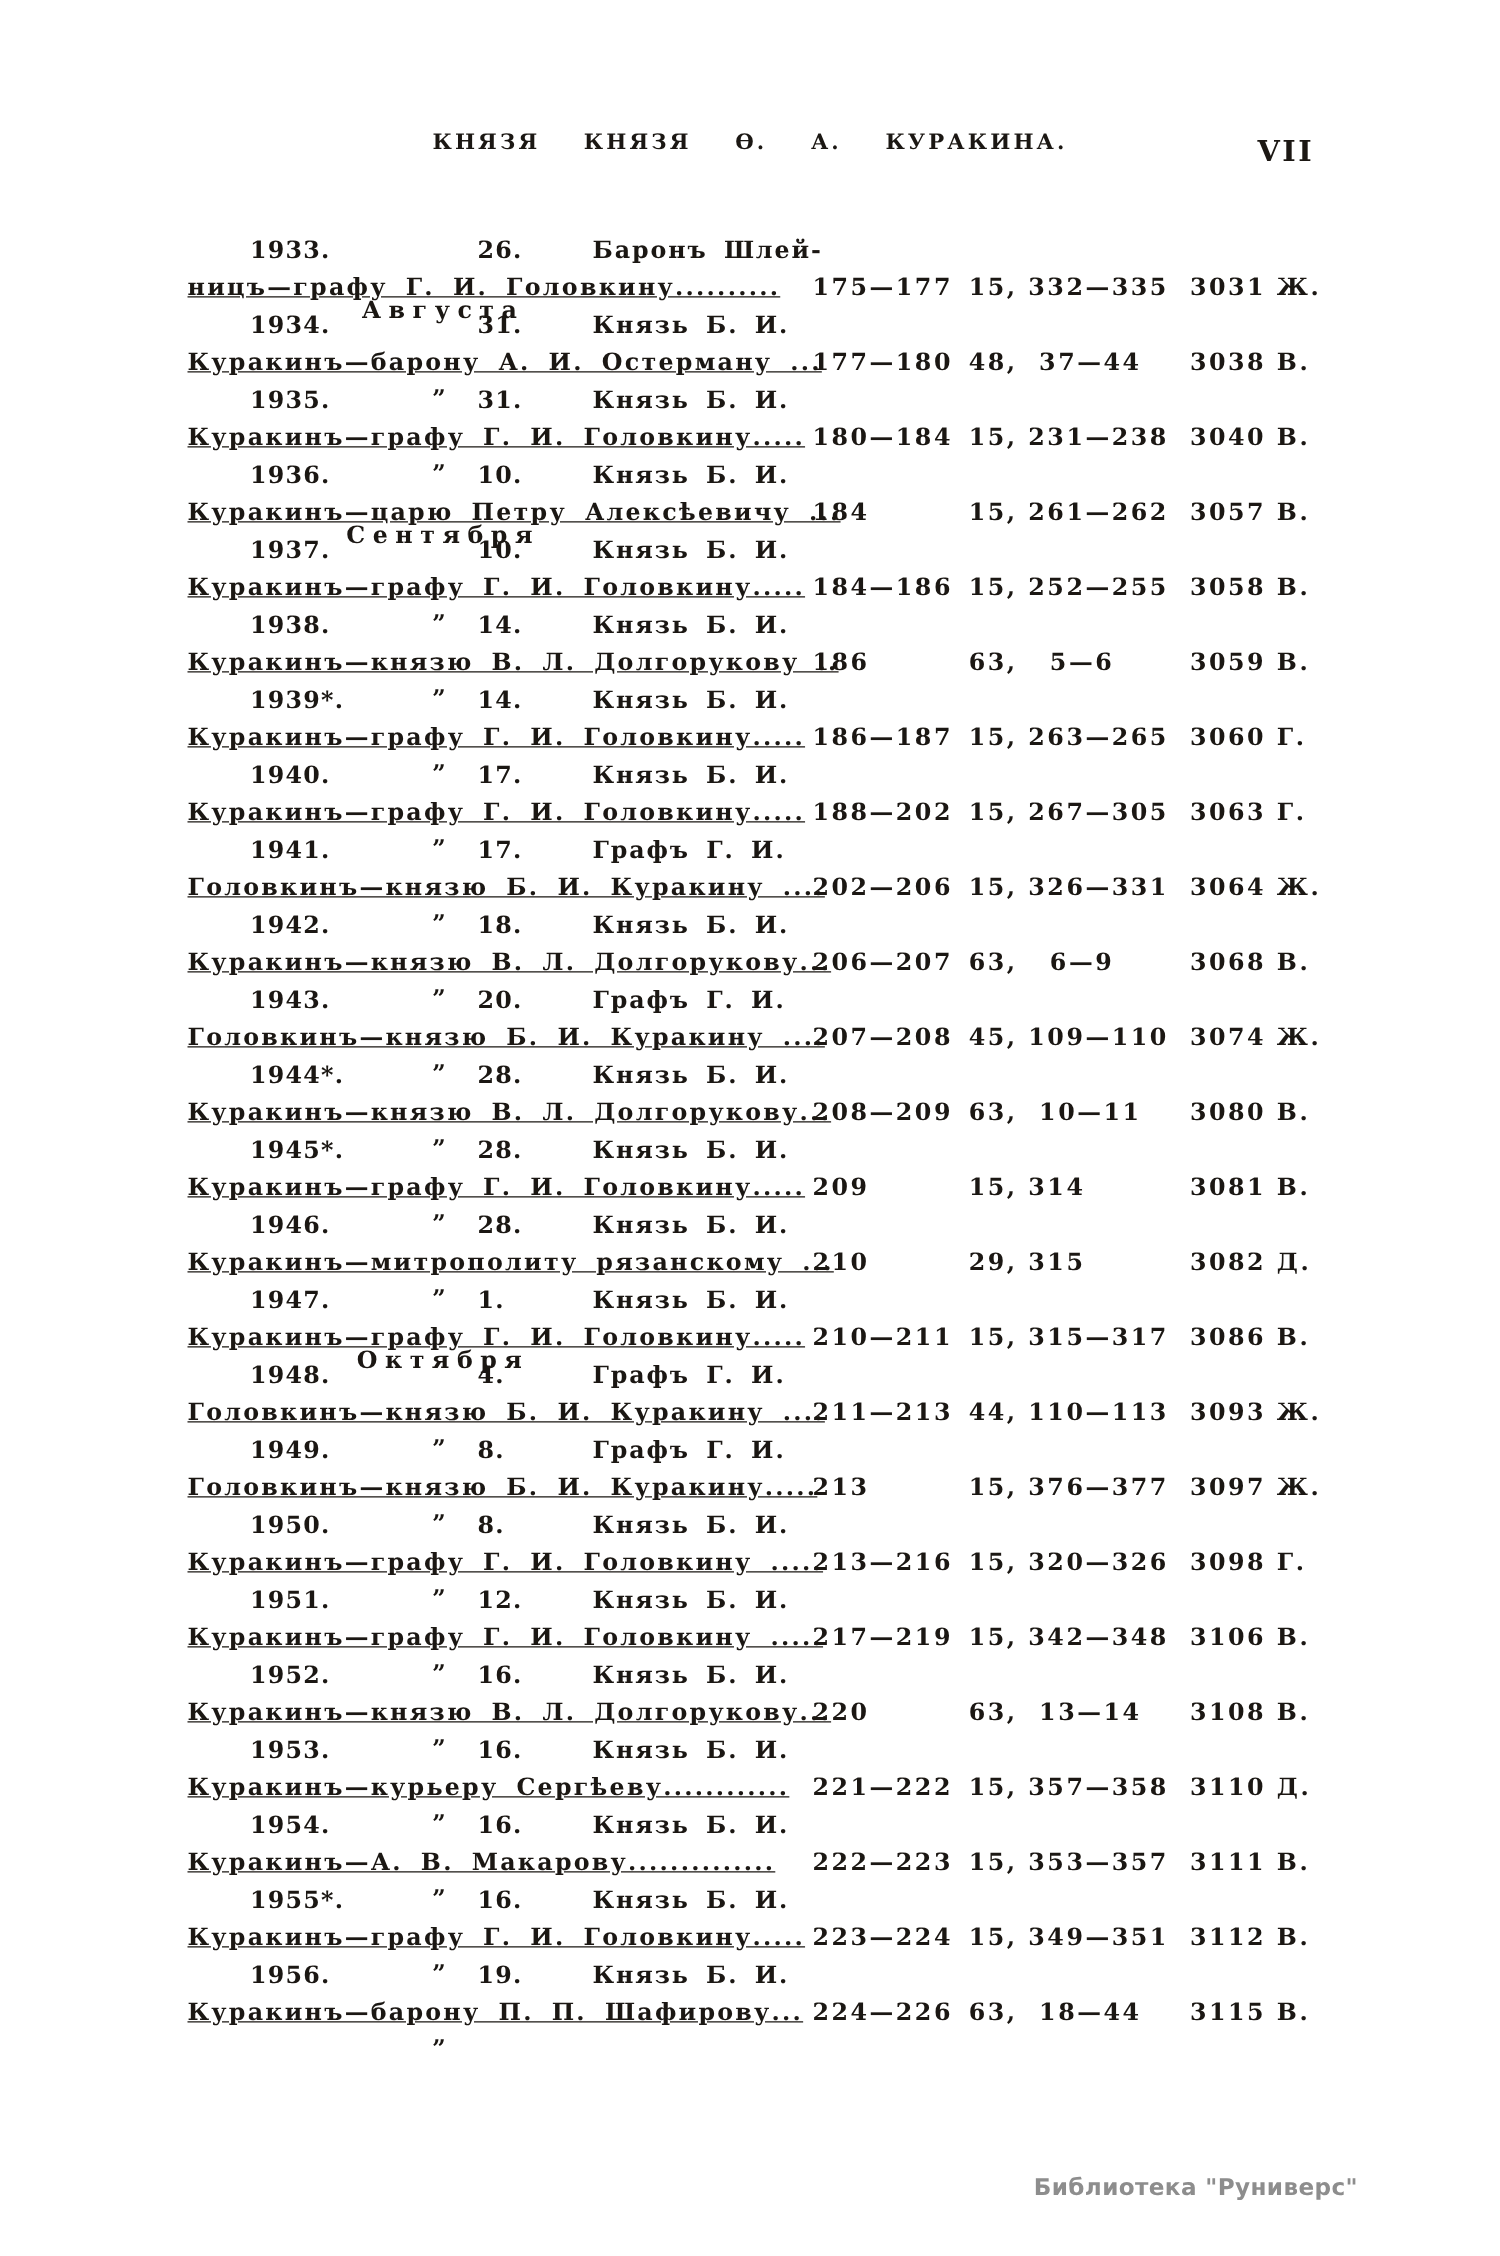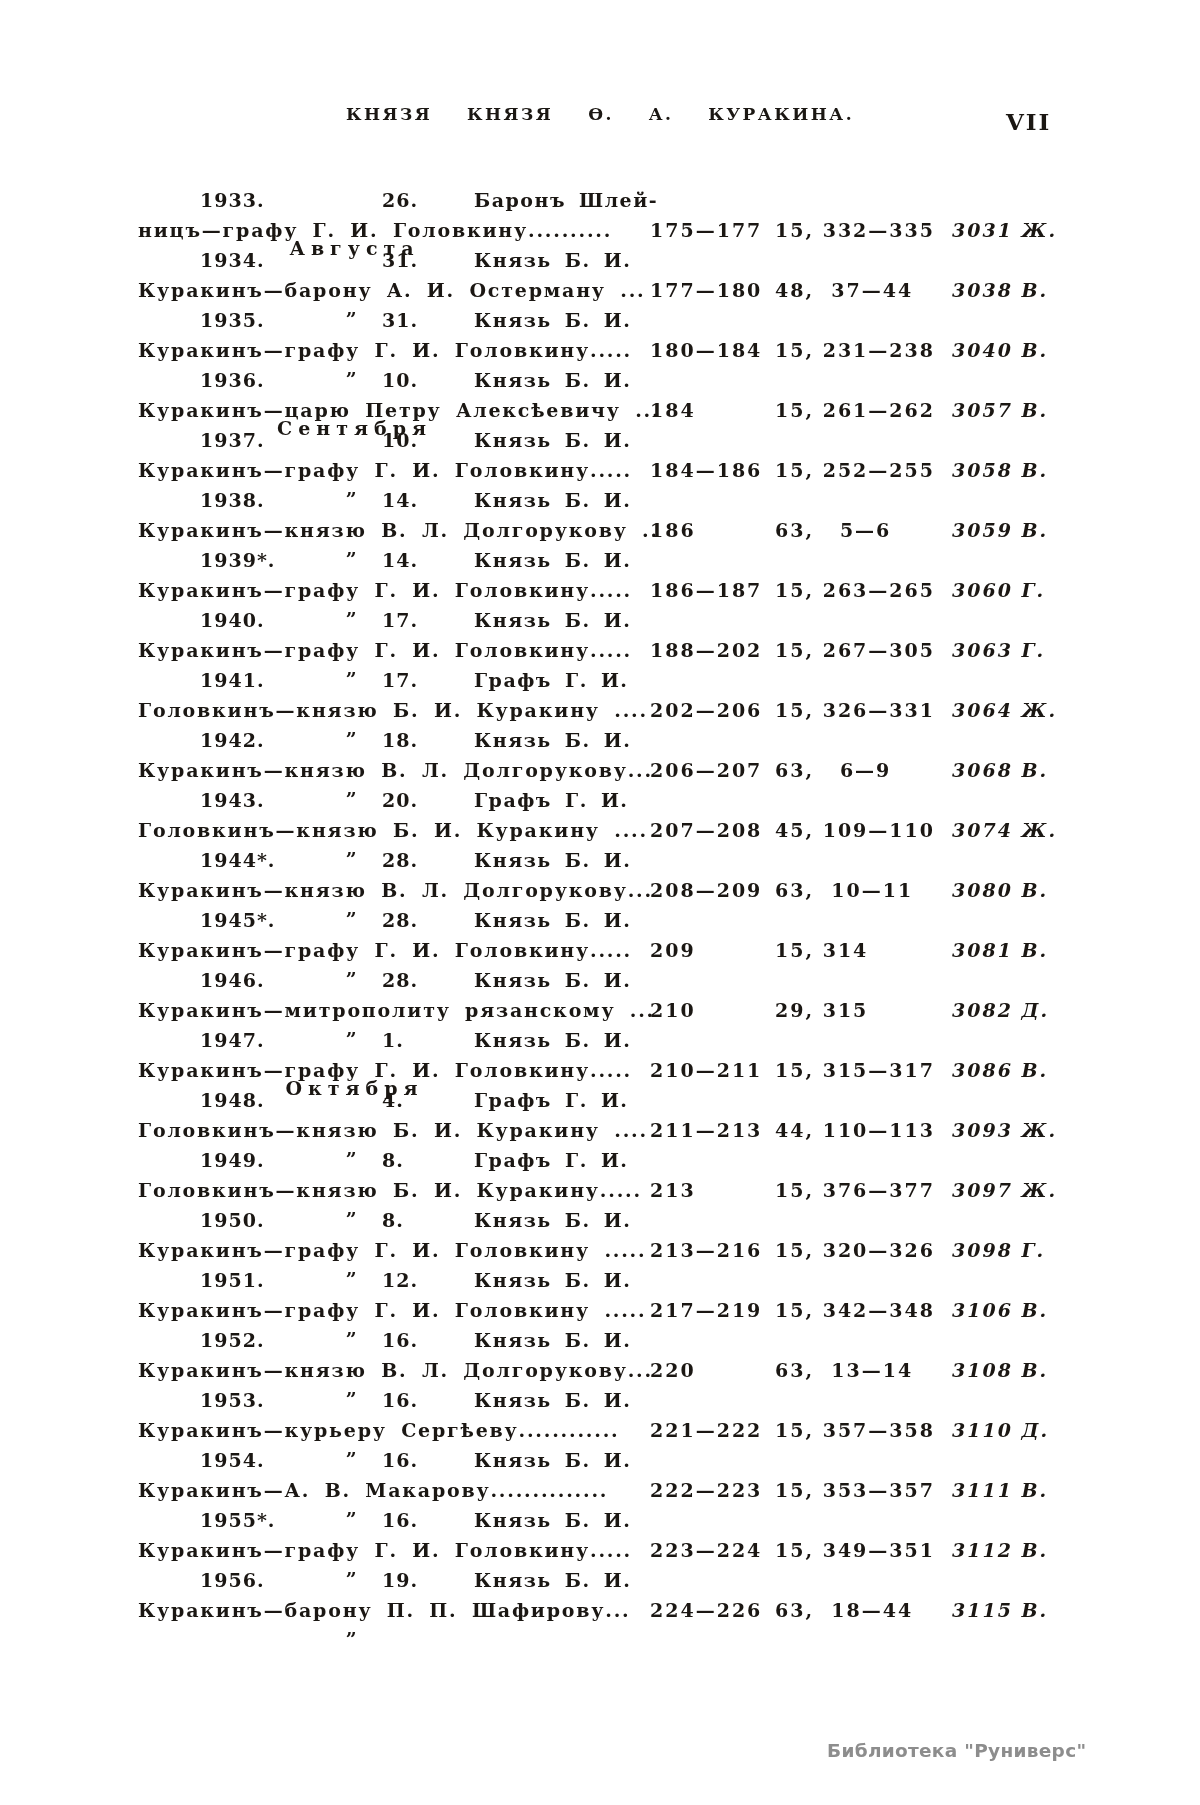--- a/index.html
+++ b/index.html
@@ -70,43 +70,43 @@
   }
   .sender {
     position: absolute;
     left: 474px;
     letter-spacing: 1.5px;
     word-spacing: 5px;
     white-space: pre;
   }
   .btext {
     position: absolute;
-    left: 138px;
+    left: 150px;
     letter-spacing: 1.8px;
     word-spacing: 6px;
     white-space: pre;
+    text-decoration: underline;
   }
   .pages {
     position: absolute;
     left: 650px;
     letter-spacing: 2px;
     white-space: pre;
   }
   .vol {
     position: absolute;
     left: 775px;
     letter-spacing: 2px;
     white-space: pre;
   }
   .num {
     position: absolute;
     left: 952px;
     letter-spacing: 2px;
     white-space: pre;
-    font-style: italic;
   }
   .watermark {
     position: absolute;
     top: 1740px;
     left: 827px;
     font-family: "DejaVu Sans", "Liberation Sans", sans-serif;
     font-weight: bold;
     font-size: 18.5px;
     color: #8d8d8d;
     letter-spacing: 0.3px;

